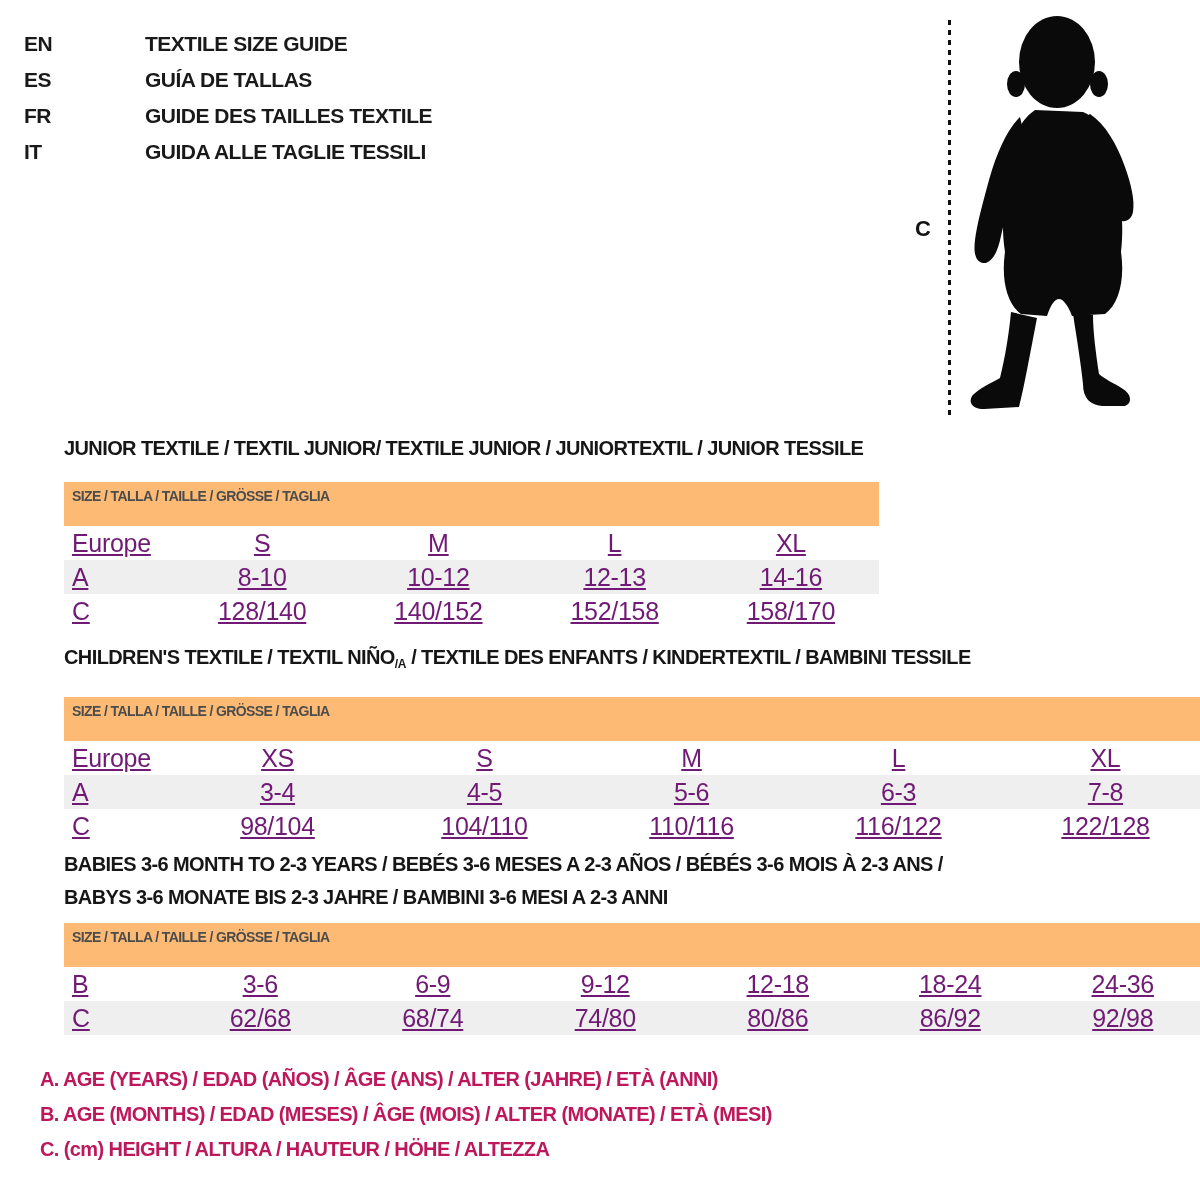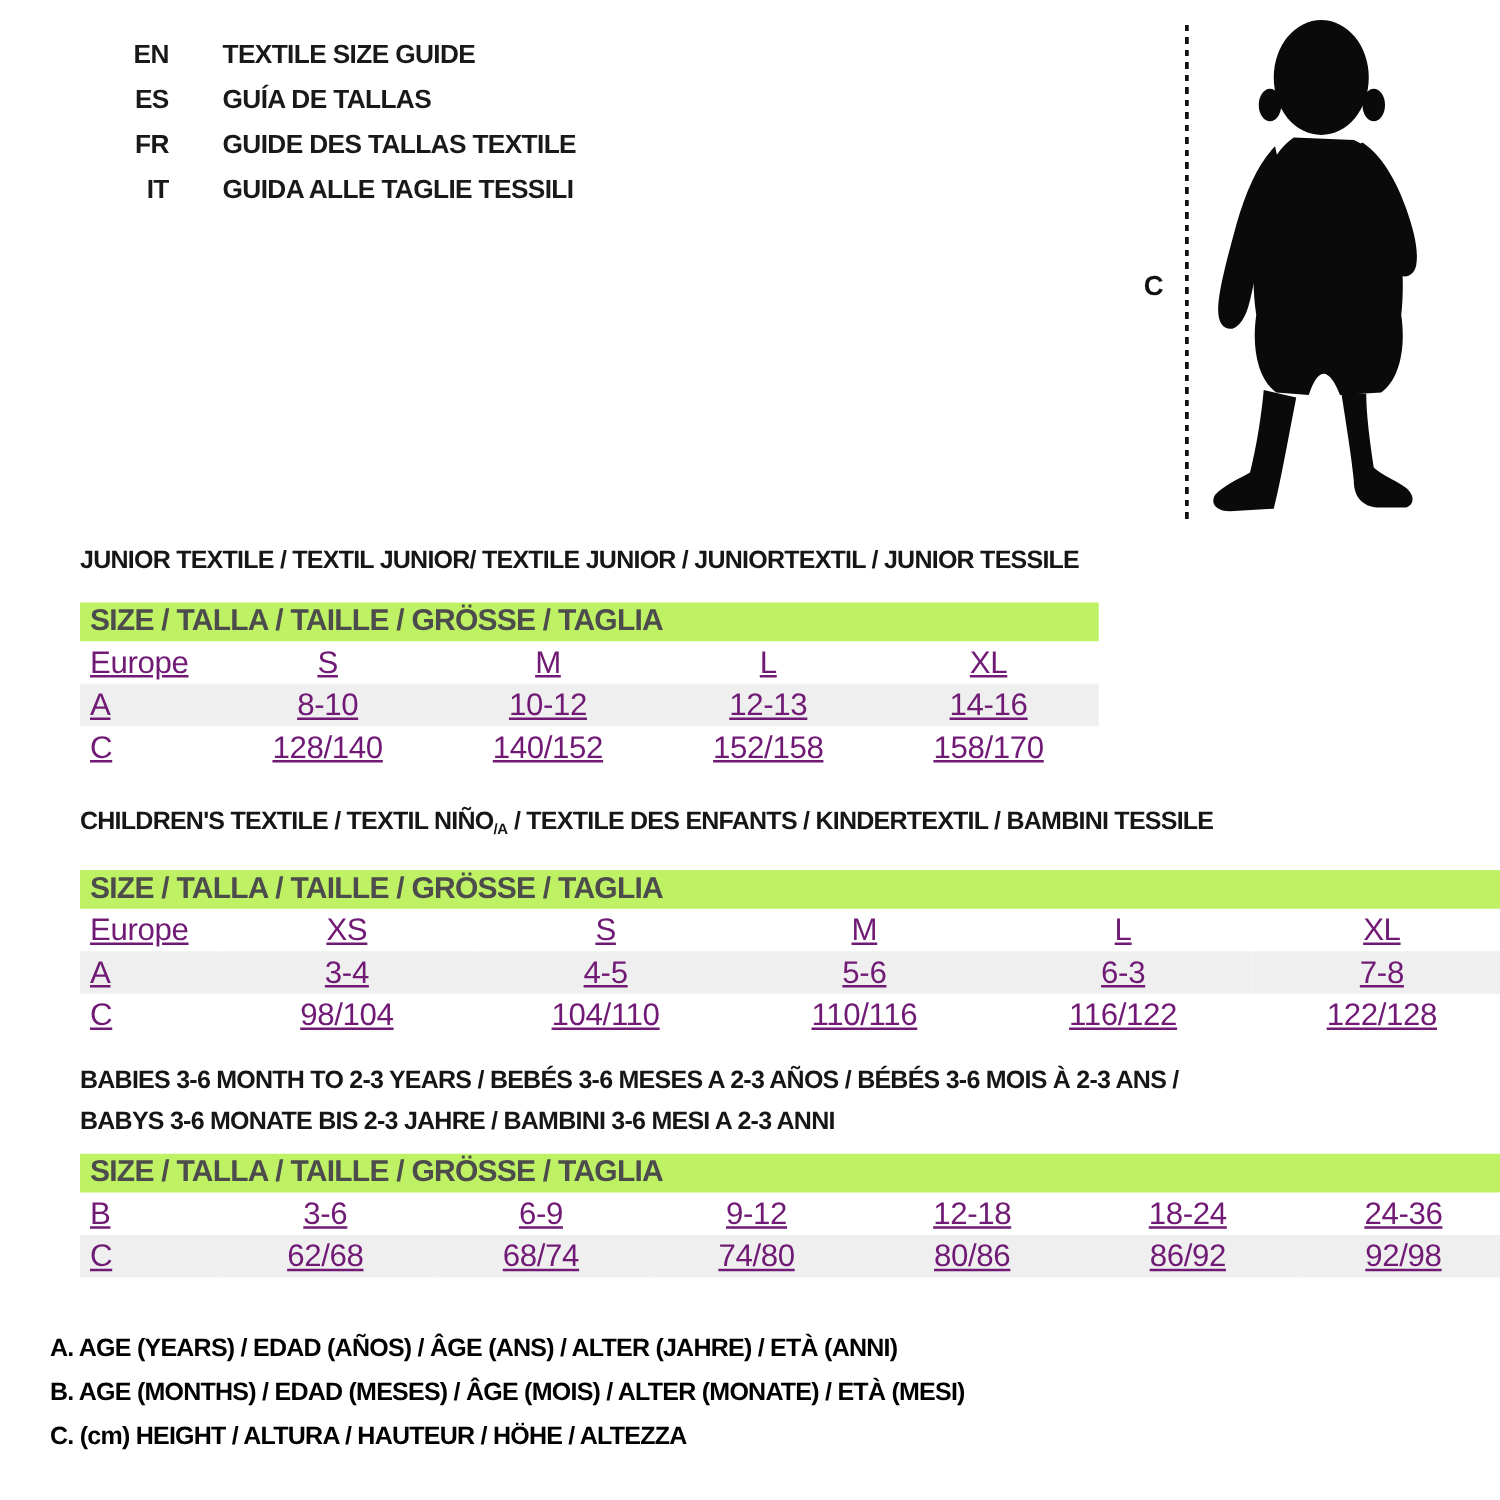--- a/index.html
+++ b/index.html
@@ -6,21 +6,21 @@
   html, body { background: #ffffff; }
   body {
     width: 1200px; height: 1200px;
     position: relative;
     overflow: hidden;
     font-family: "Liberation Sans", sans-serif;
     color: #1a1a1a;
   }
 
   
-  .langs { position: absolute; left: 57px; top: 26px; text-align: right; }
+  .langs { position: absolute; left: 24px; top: 26px; }
   .lang-row { display: flex; height: 36px; align-items: center; }
   .lang-code {
     width: 78px; font-weight: bold; font-size: 21px;
     letter-spacing: -0.5px; color: #191919;
   }
   .lang-title {
     font-weight: bold; font-size: 21px;
     letter-spacing: -0.5px; color: #191919; margin-left: 43px;
   }
 
@@ -35,57 +35,57 @@
     font-weight: bold; font-size: 22px; color: #111;
   }
   .baby-svg { position: absolute; left: 50px; top: 0; }
 
   
   .section { position: absolute; left: 35px; margin-left: 29px; }
   .section-title {
     font-weight: bold; font-size: 20px; letter-spacing: -0.6px; color: #161616;
   }
   .size-band {
-    background: #bef264; height: 31px; line-height: 29px;
+    background: #fdba74; height: 44px; line-height: 29px;
     padding-left: 8px;
-    font-weight: bold; font-size: 24px; letter-spacing: -0.6px; color: #4c4c4c;
+    font-weight: bold; font-size: 14px; letter-spacing: -0.6px; color: #4c4c4c;
   }
   .sub { font-size: 12px; vertical-align: -4px; letter-spacing: -0.3px; }
   table.size-table { border-collapse: collapse; table-layout: fixed; width: 100%; }
   table.size-table td {
     height: 34px; vertical-align: middle;
     font-size: 25px; letter-spacing: -0.3px; color: #701a75;
     text-align: center;
     text-decoration: underline;
   }
   table.size-table td.lbl { text-align: left; padding-left: 8px; }
   tr.shaded td { background: #efefef; }
 
   
   .footnotes { position: absolute; left: 40px; top: 1062px; }
   .footnote {
     font-weight: bold; font-size: 20px; letter-spacing: -0.6px;
-    color: #000000; line-height: 35px;
+    color: #be185d; line-height: 35px;
   }
 </style>
 </head>
 <body>
 
 <div class="langs">
     <div class="lang-row">
       <span class="lang-code">EN</span>
       <span class="lang-title">TEXTILE SIZE GUIDE</span>
     </div>
     <div class="lang-row">
       <span class="lang-code">ES</span>
       <span class="lang-title">GUÍA DE TALLAS</span>
     </div>
     <div class="lang-row">
       <span class="lang-code">FR</span>
-      <span class="lang-title">GUIDE DES TALLAS TEXTILE</span>
+      <span class="lang-title">GUIDE DES TAILLES TEXTILE</span>
     </div>
     <div class="lang-row">
       <span class="lang-code">IT</span>
       <span class="lang-title">GUIDA ALLE TAGLIE TESSILI</span>
     </div>
   </div>
 
 <div class="figure">
   <span class="c-label">C</span>
   <div class="dash-line"></div>

